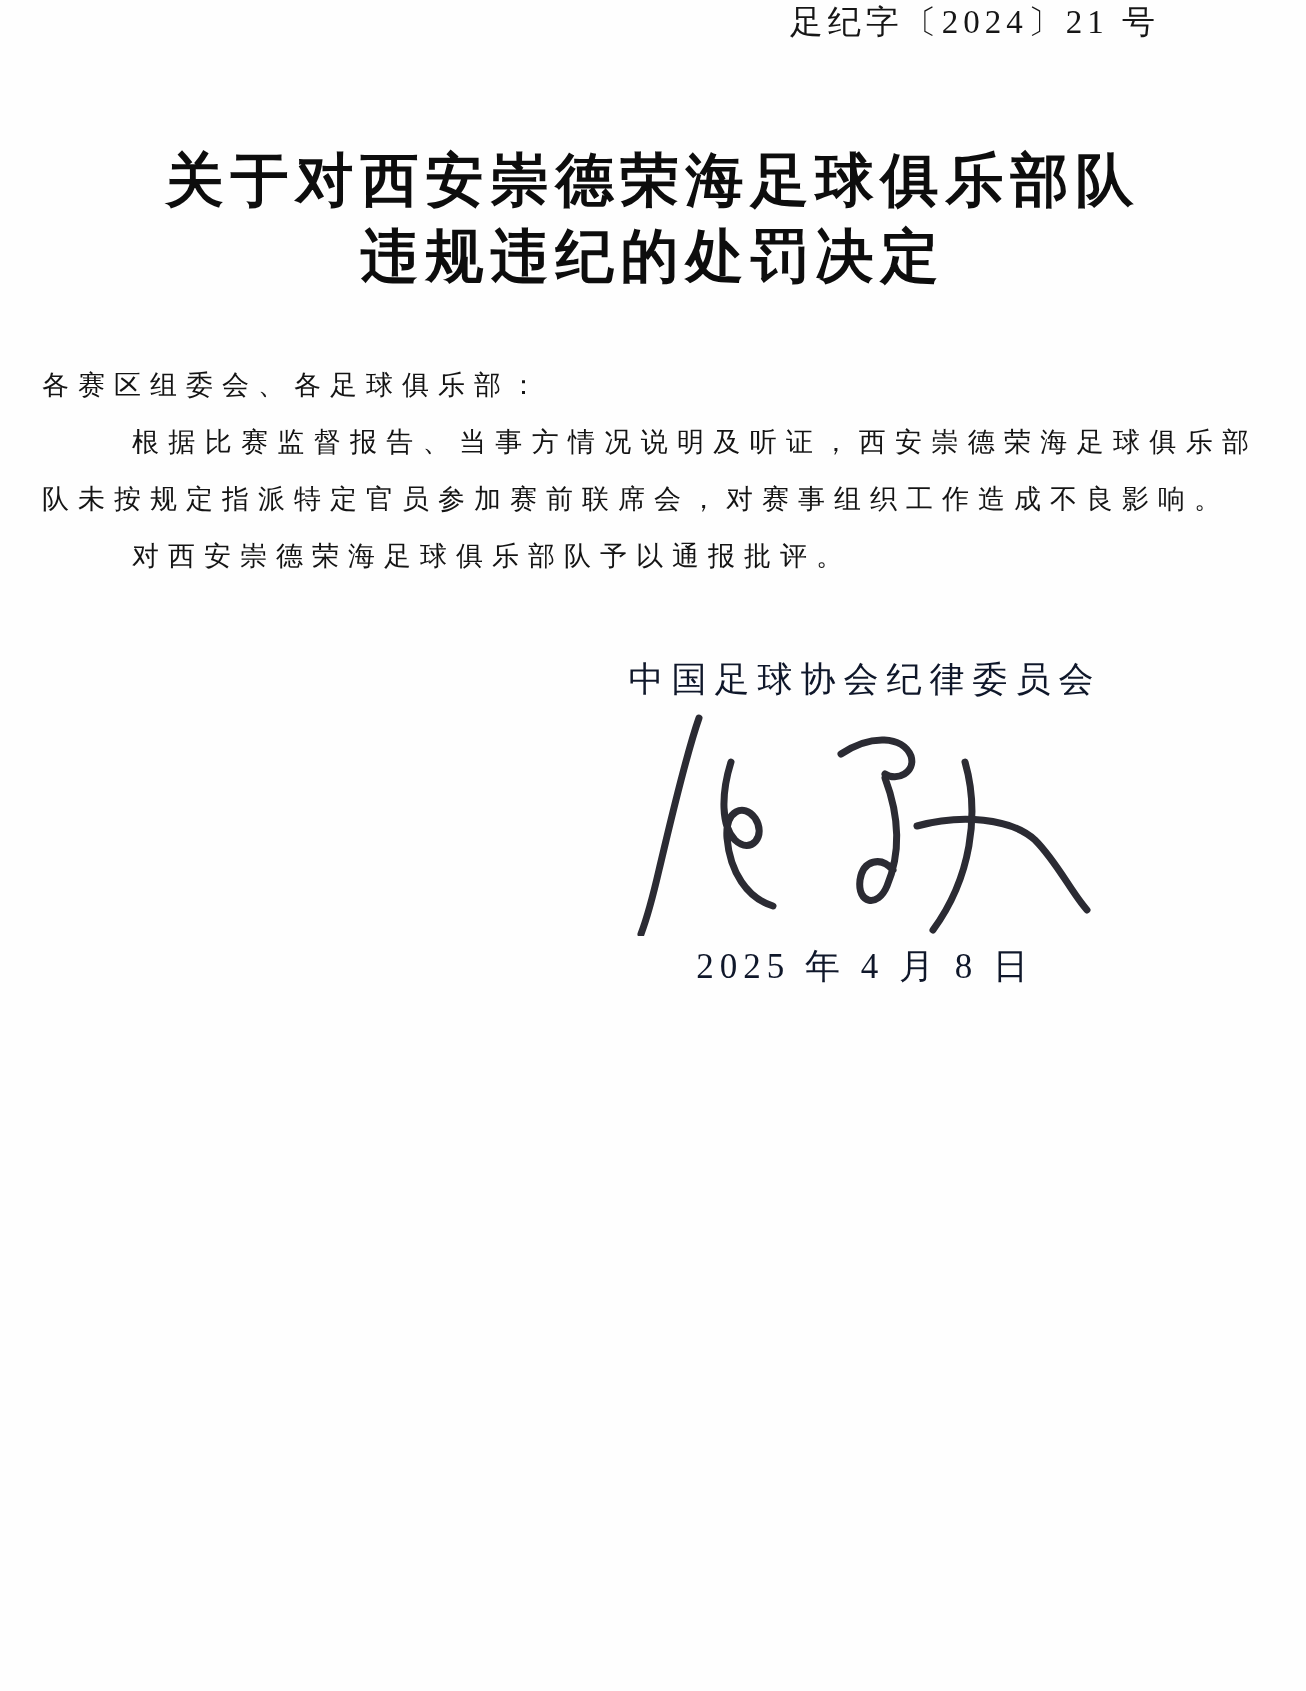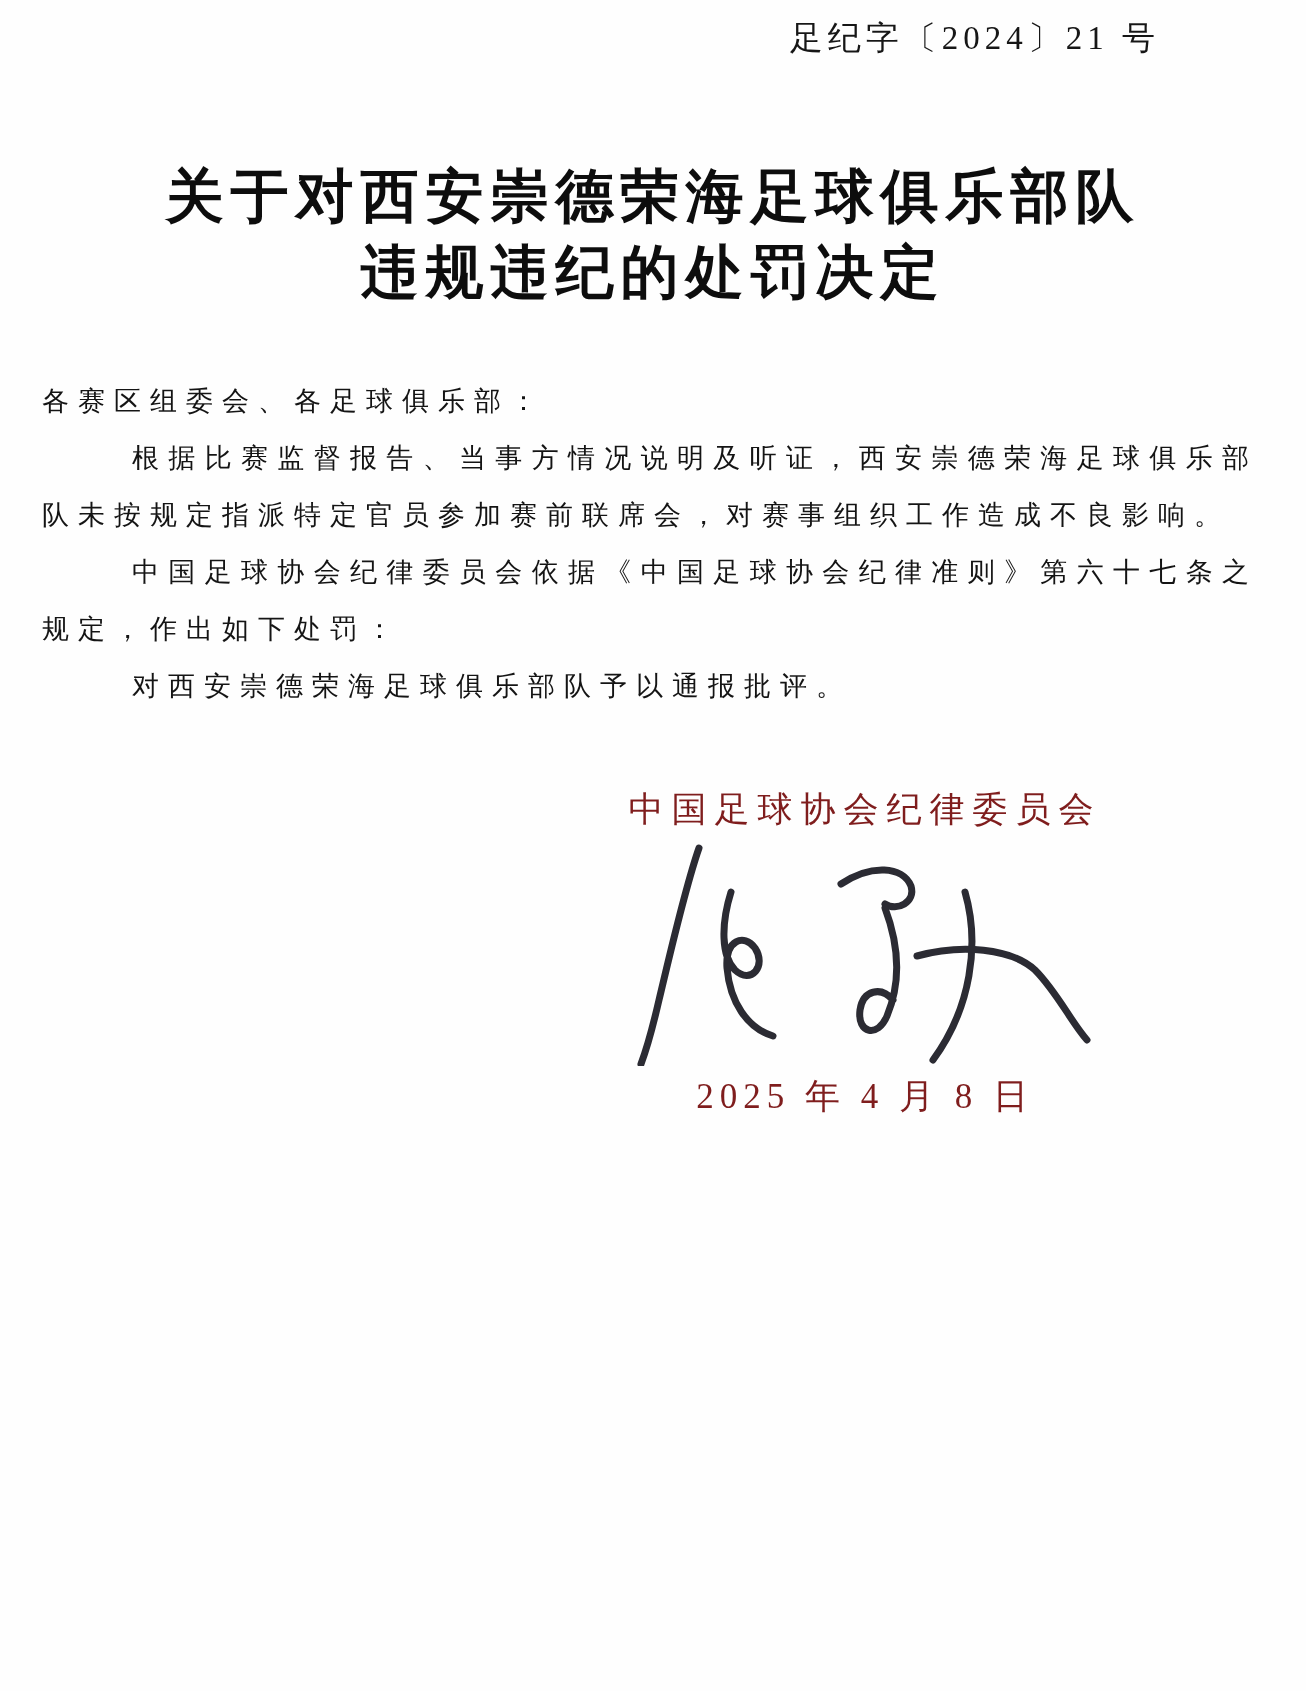--- a/index.html
+++ b/index.html
@@ -11,21 +11,21 @@
     position: relative;
     width: 1306px;
     height: 1691px;
     margin: 0 auto;
     background: #fefefe;
     color: #121212;
     font-family: "Liberation Serif", "DejaVu Serif", serif;
     overflow: hidden;
   }
   .doc-number {
-    padding-top: 16px;
+    padding-top: 0;
     padding-right: 146px;
     text-align: right;
     font-size: 33px;
     letter-spacing: 5px;
     color: #161616;
   }
   .title-block {
     margin-top: 98px;
     text-align: center;
     font-weight: bold;
@@ -51,21 +51,21 @@
     text-indent: 0 !important;
   }
   .sig-block {
     width: 640px;
     margin-left: 545px;
     margin-top: 66px;
     text-align: center;
     font-size: 35px;
     letter-spacing: 8px;
     line-height: 57px;
-    color: #7f1d1d;
+    color: #0f172a;
   }
   .sig-org { margin: 0; }
   .sig-title { margin: 4px 0 0 0; }
   .signature-wrap {
     margin-top: 2px;
     height: 226px;
     position: relative;
   }
   .signature-wrap svg {
     position: absolute;
@@ -85,21 +85,20 @@
   <div class="doc-number">足纪字〔2024〕21 号</div>
 
   <div class="title-block">
     <div>关于对西安崇德荣海足球俱乐部队</div>
     <div>违规违纪的处罚决定</div>
   </div>
 
   <div class="body-block">
     <p class="salutation">各赛区组委会、各足球俱乐部：</p>
     <p>根据比赛监督报告、当事方情况说明及听证，西安崇德荣海足球俱乐部队未按规定指派特定官员参加赛前联席会，对赛事组织工作造成不良影响。</p>
-    <p>中国足球协会纪律委员会依据《中国足球协会纪律准则》第六十七条之规定，作出如下处罚：</p>
     <p>对西安崇德荣海足球俱乐部队予以通报批评。</p>
   </div>
 
   <div class="sig-block">
     <p class="sig-org">中国足球协会纪律委员会</p>
 
     <div class="signature-wrap">
       <svg width="460" height="226" viewBox="0 0 460 226">
         <g fill="none" stroke="#2b2b33" stroke-width="7" stroke-linecap="round" stroke-linejoin="round">
 

